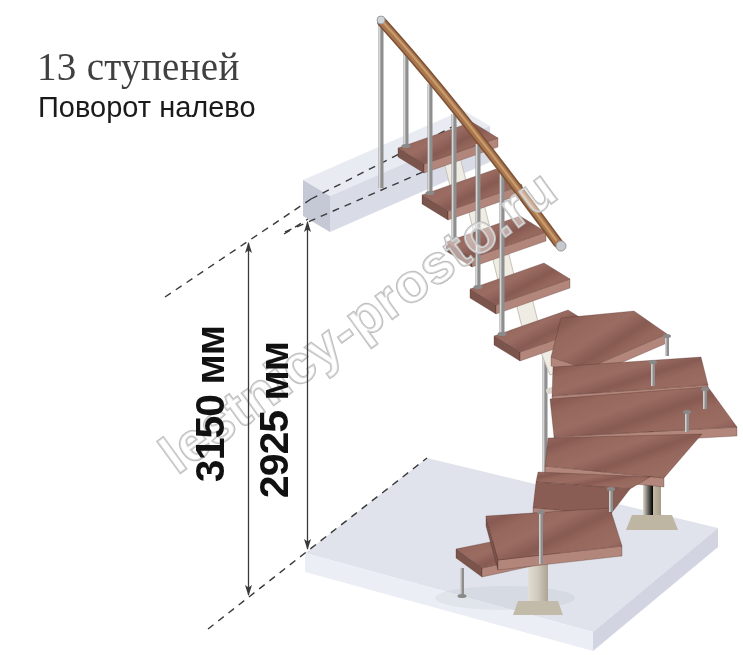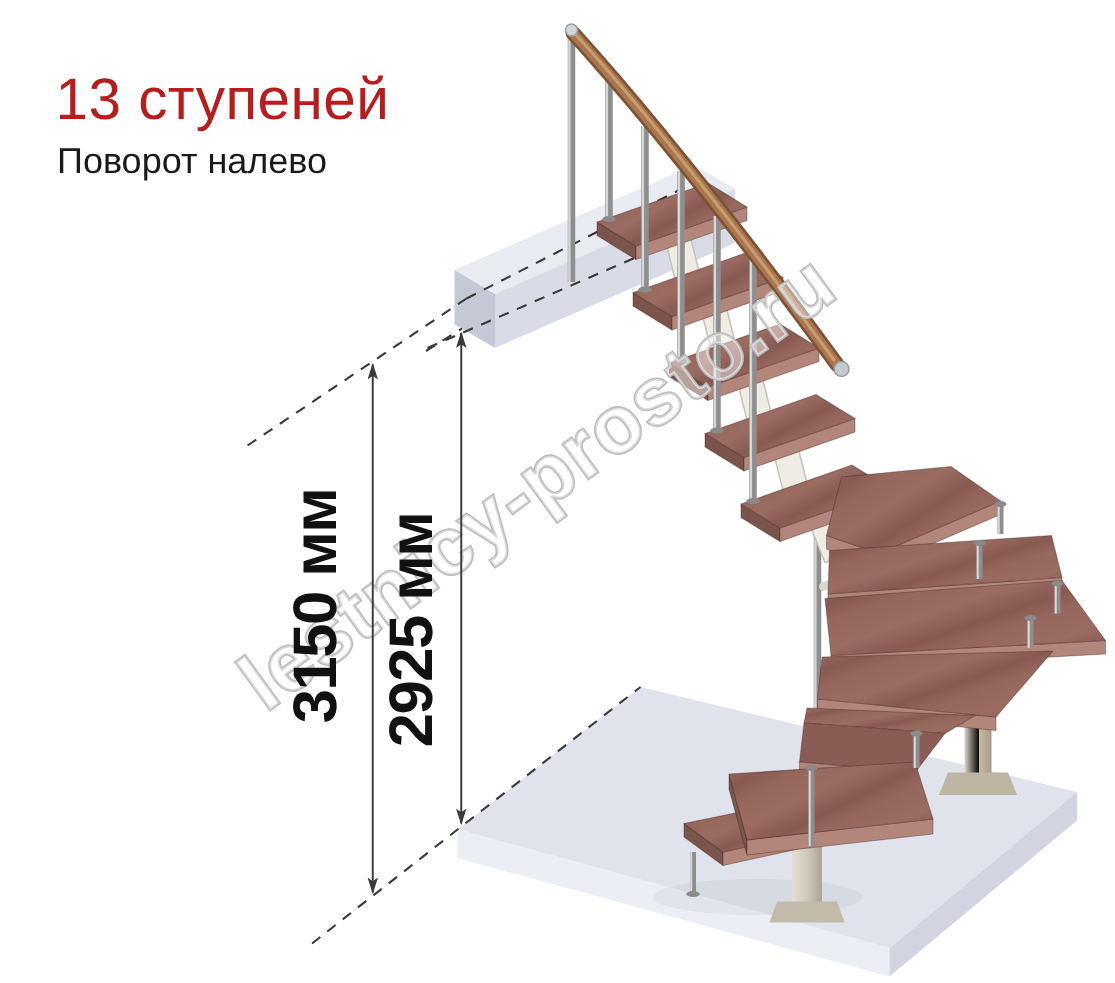--- a/index.html
+++ b/index.html
@@ -2,24 +2,24 @@
 <html><head>
 <meta charset="utf-8">
 <style>
   html,body{margin:0;padding:0;background:#ffffff;}
   .screen{
     position:relative;width:743px;height:655px;background:#ffffff;overflow:hidden;
     font-family:"Liberation Sans", sans-serif;
   }
   .title{
     position:absolute;left:37px;top:46px;font-size:39px;line-height:42px;
-    color:#b91c1c;letter-spacing:0.3px;
+    color:#404040;letter-spacing:0.3px;font-family:Liberation Serif, serif;
   }
   .subtitle{
-    position:absolute;left:38px;top:94px;font-size:24px;line-height:27px;
+    position:absolute;left:38px;top:94px;font-size:29px;line-height:27px;
     color:#1a1a1a;
   }
   svg{position:absolute;left:0;top:0;}
   .dimlabel{
     font-family:"Liberation Sans", sans-serif;
     font-size:41px;font-weight:bold;fill:#111111;letter-spacing:-1px;
   }
   .wm{
     font-family:"Liberation Sans", sans-serif;
     font-size:54px;font-weight:bold;letter-spacing:1px;

